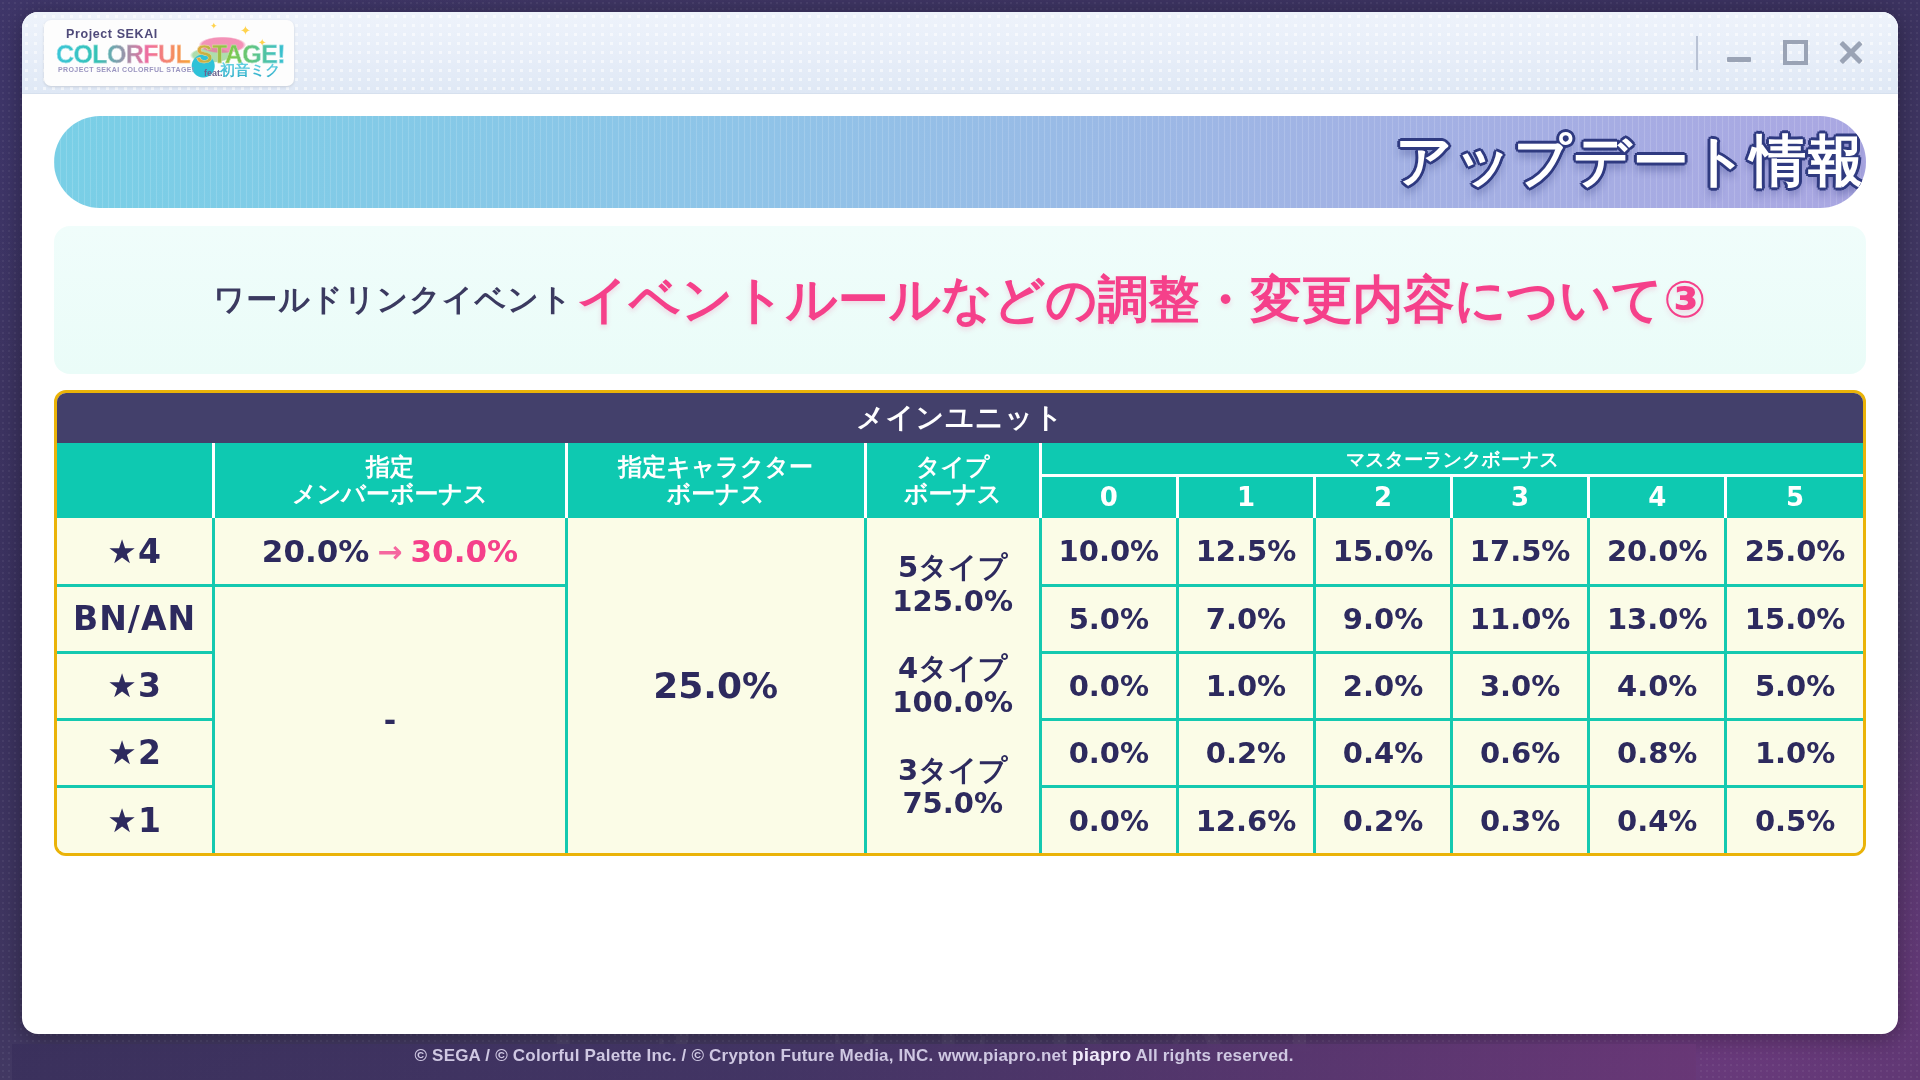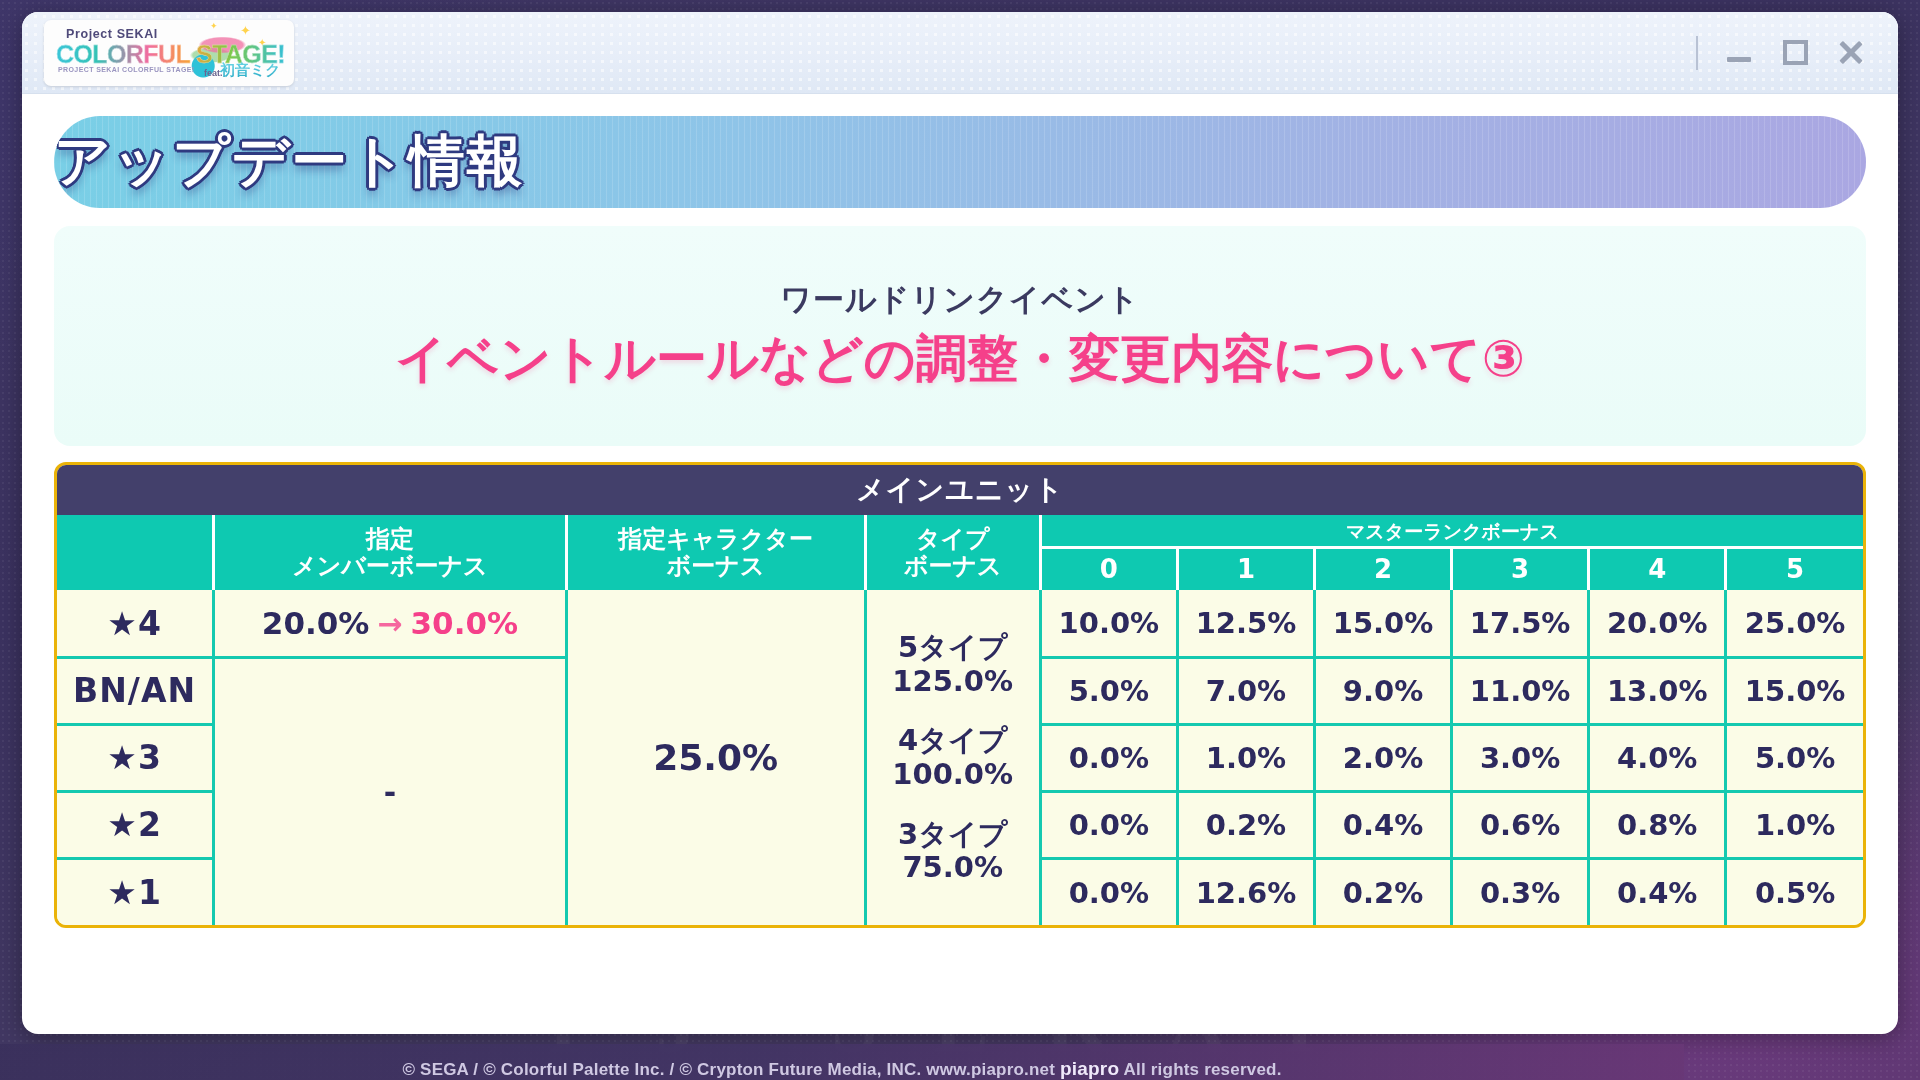--- a/index.html
+++ b/index.html
@@ -118,43 +118,43 @@
   }
   .winbtn .cls::before { transform:rotate(45deg); }
   .winbtn .cls::after  { transform:rotate(-45deg); }
 
   
   #content { position:relative; padding:22px 32px 0 32px; }
 
   #banner {
     height:92px; border-radius:46px;
     background:linear-gradient(90deg,#79cfe6 0%,#8fc4e8 38%,#a2b2e4 72%,#aaa7e2 100%);
-    display:flex; align-items:center; justify-content:flex-start;
+    display:flex; align-items:center; justify-content:flex-end;
     position:relative; overflow:hidden;
   }
   #banner::after {
     content:""; position:absolute; inset:0;
     background-image:linear-gradient(90deg, rgba(255,255,255,.14) 1px, rgba(0,0,0,0) 1px);
     background-size:6px 100%;
   }
   #banner-text {
     position:relative; z-index:2;
     font-size:56px; font-weight:bold; letter-spacing:2px;
     color:#ffffff;
     text-shadow:
        3px 0 0 #2f3a80, -3px 0 0 #2f3a80, 0 3px 0 #2f3a80, 0 -3px 0 #2f3a80,
        2px 2px 0 #2f3a80, -2px 2px 0 #2f3a80, 2px -2px 0 #2f3a80, -2px -2px 0 #2f3a80,
        0 7px 9px rgba(40,50,120,.45);
     font-family:"DejaVu Sans", sans-serif;
   }
 
   #subtitle-box {
-    margin-top:18px; height:220px; border-radius:16px;
+    margin-top:18px; height:148px; border-radius:16px;
     background:linear-gradient(180deg,#f0fdfb 0%,#eafcf8 100%);
-    display:flex; flex-direction:column; align-items:center; justify-content:center;
+    display:flex; flex-direction:row; align-items:center; justify-content:center;
     gap:4px;
   }
   #subtitle-small {
     font-size:31px; font-weight:bold; color:#3b3a60; letter-spacing:1px;
     font-family:"DejaVu Sans", sans-serif;
   }
   #subtitle-large {
     font-size:51px; font-weight:bold; color:#f5408a; letter-spacing:0px;
     text-shadow:0 3px 5px rgba(245,64,138,.18);
     font-family:"DejaVu Sans", sans-serif;
@@ -196,30 +196,30 @@
     border-top:3px solid #14c9b0;
     border-left:3px solid #14c9b0;
   }
   tbody tr:first-child td { border-top:none; }
   tbody td.first { border-left:none; }
 
   .rarity { font-size:33px; letter-spacing:1px; }
   .dash { font-size:30px; }
   .big-center { font-size:36px; }
   .type-cell { font-size:29px; line-height:1.16; }
-  .type-cell div + div { margin-top:26px; }
+  .type-cell div + div { margin-top:34px; }
   .mrval { font-size:29px; }
   .old-val { color:#2d2a5e; }
   .arrow { color:#f5679f; font-size:30px; margin:0 8px; }
   .new-val { color:#f5408a; }
 
   
   #footer {
-    position:absolute; left:0; bottom:0; width:1684px; height:36px;
-    display:flex; align-items:flex-end; justify-content:center;
+    position:absolute; left:12px; bottom:0; width:1684px; height:36px;
+    display:flex; align-items:flex-start; justify-content:center;
     background:linear-gradient(90deg, rgba(58,48,92,.9) 0%, rgba(66,52,100,.92) 45%, rgba(104,55,118,.92) 100%);
   }
   #footer-text {
     font-size:17px; font-weight:bold; color:#cfc8e2; letter-spacing:.2px;
     font-family:"Liberation Sans", sans-serif;
   }
   #footer-text .piapro { font-size:19px; color:#efe9fa; }
 </style>
 </head>
 <body>

